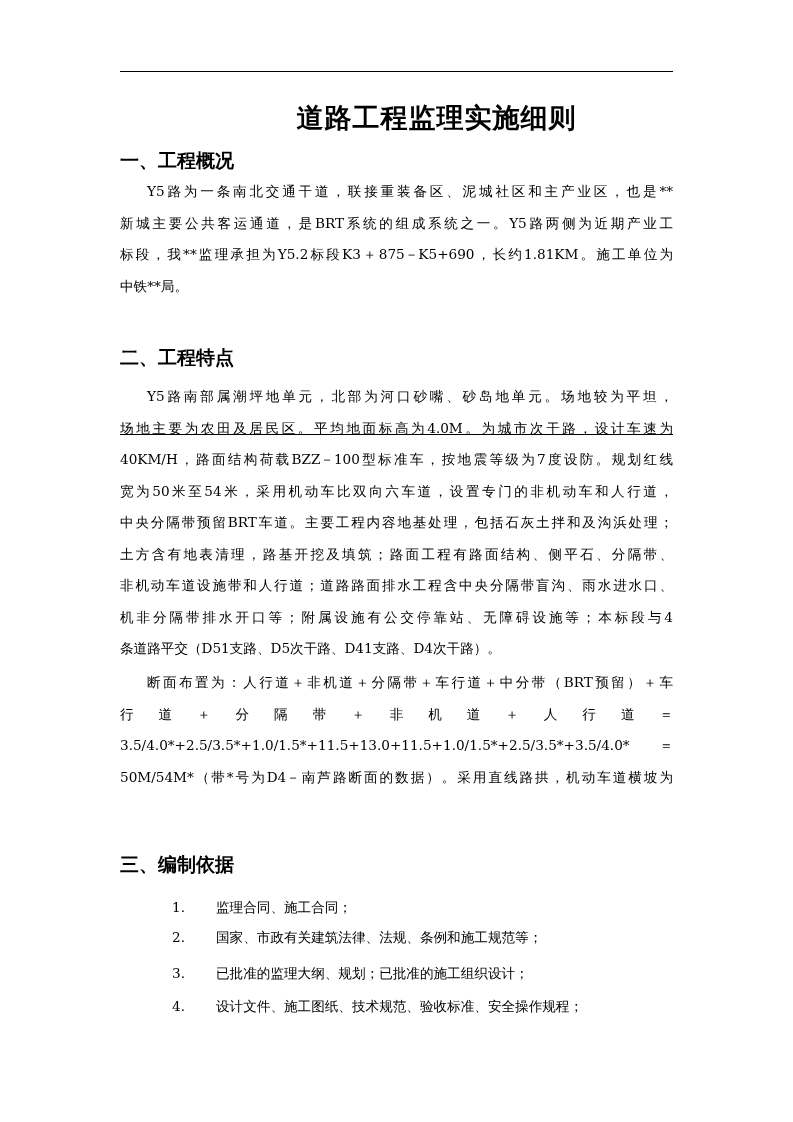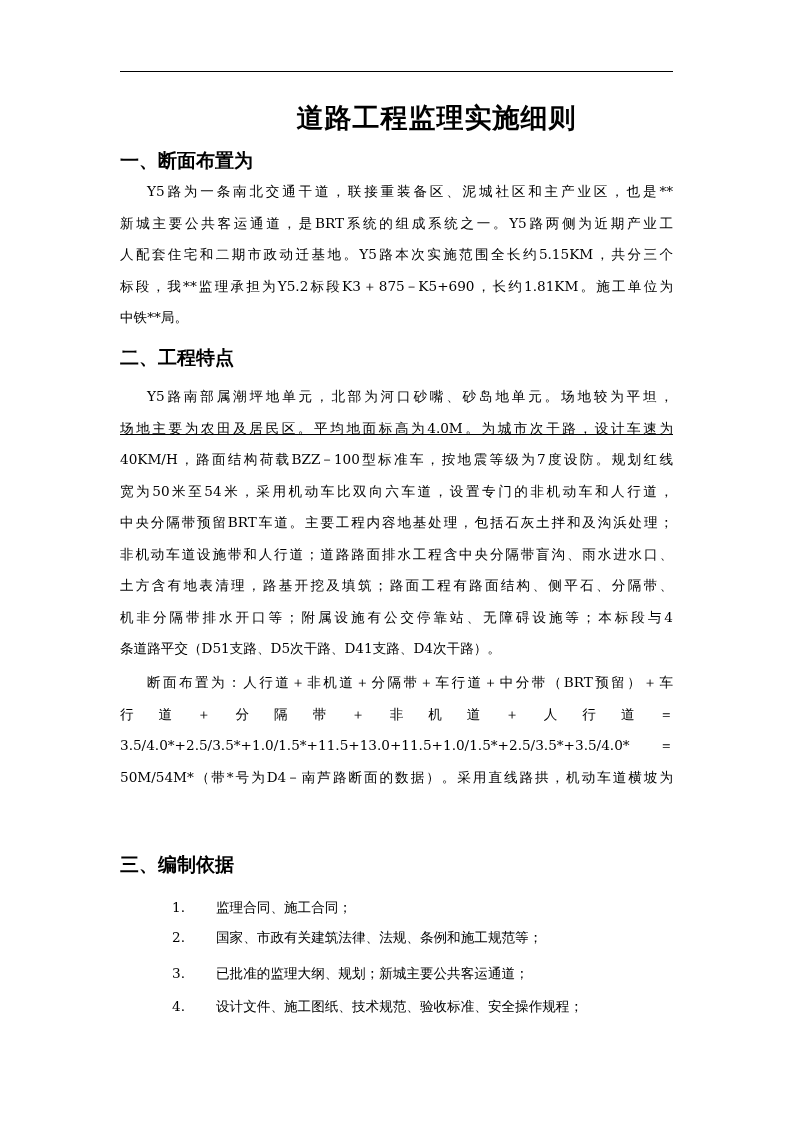--- a/index.html
+++ b/index.html
@@ -21,57 +21,56 @@
   .li .num { display:inline-block; width:44px; }
 </style>
 </head>
 <body>
 
 <div class="page">
   <div class="rule"></div>
 
   <div class="title">道路工程监理实施细则</div>
 
-  <div class="h2" style="top:146px;">一、断面布置为</div>
+  <div class="h2" style="top:146px;">一、工程概况</div>
   <div class="para" style="top:176px;">
     <span class="line just">Y5路为一条南北交通干道，联接重装备区、泥城社区和主产业区，也是**</span>
     <span class="line just" style="margin-left:-27px;">新城主要公共客运通道，是BRT系统的组成系统之一。Y5路两侧为近期产业工</span>
-    <span class="line just" style="margin-left:-27px;">人配套住宅和二期市政动迁基地。Y5路本次实施范围全长约5.15KM，共分三个</span>
     <span class="line just" style="margin-left:-27px;">标段，我**监理承担为Y5.2标段K3＋875－K5+690，长约1.81KM。施工单位为</span>
     <span class="line" style="margin-left:-27px;">中铁**局。</span>
   </div>
 
   <div class="h2" style="top:343px;">二、工程特点</div>
   <div class="para" style="top:381px;">
     <span class="line just">Y5路南部属潮坪地单元，北部为河口砂嘴、砂岛地单元。场地较为平坦，</span>
     <span class="line just" style="margin-left:-27px;text-decoration:underline;">场地主要为农田及居民区。平均地面标高为4.0M。为城市次干路，设计车速为</span>
     <span class="line just" style="margin-left:-27px;">40KM/H，路面结构荷载BZZ－100型标准车，按地震等级为7度设防。规划红线</span>
     <span class="line just" style="margin-left:-27px;">宽为50米至54米，采用机动车比双向六车道，设置专门的非机动车和人行道，</span>
     <span class="line just" style="margin-left:-27px;">中央分隔带预留BRT车道。主要工程内容地基处理，包括石灰土拌和及沟浜处理；</span>
+    <span class="line just" style="margin-left:-27px;">土方含有地表清理，路基开挖及填筑；路面工程有路面结构、侧平石、分隔带、</span>
     <span class="line just" style="margin-left:-27px;">非机动车道设施带和人行道；道路路面排水工程含中央分隔带盲沟、雨水进水口、</span>
-    <span class="line just" style="margin-left:-27px;">土方含有地表清理，路基开挖及填筑；路面工程有路面结构、侧平石、分隔带、</span>
     <span class="line just" style="margin-left:-27px;">机非分隔带排水开口等；附属设施有公交停靠站、无障碍设施等；本标段与4</span>
     <span class="line" style="margin-left:-27px;">条道路平交（D51支路、D5次干路、D41支路、D4次干路）。</span>
   </div>
 
   <div class="para" style="top:667px;">
     <span class="line just">断面布置为：人行道＋非机道＋分隔带＋车行道＋中分带（BRT预留）＋车</span>
     <span class="line just" style="margin-left:-27px;">行　道　＋　分　隔　带　＋　非　机　道　＋　人　行　道　＝</span>
     <span class="line just" style="margin-left:-27px;">3.5/4.0*+2.5/3.5*+1.0/1.5*+11.5+13.0+11.5+1.0/1.5*+2.5/3.5*+3.5/4.0*　＝</span>
     <span class="line just" style="margin-left:-27px;">50M/54M*（带*号为D4－南芦路断面的数据）。采用直线路拱，机动车道横坡为</span>
   </div>
 
   <div class="h2" style="top:850px;">三、编制依据</div>
   <div class="list" style="top:897px;">
     <div class="li" style="top:0;">
       <span class="num">1.</span><span>监理合同、施工合同；</span>
     </div>
     <div class="li" style="top:30px;">
       <span class="num">2.</span><span>国家、市政有关建筑法律、法规、条例和施工规范等；</span>
     </div>
     <div class="li" style="top:66px;">
-      <span class="num">3.</span><span>已批准的监理大纲、规划；新城主要公共客运通道；</span>
+      <span class="num">3.</span><span>已批准的监理大纲、规划；已批准的施工组织设计；</span>
     </div>
     <div class="li" style="top:99px;">
       <span class="num">4.</span><span>设计文件、施工图纸、技术规范、验收标准、安全操作规程；</span>
     </div>
   </div>
 </div>
 
 </body></html>

